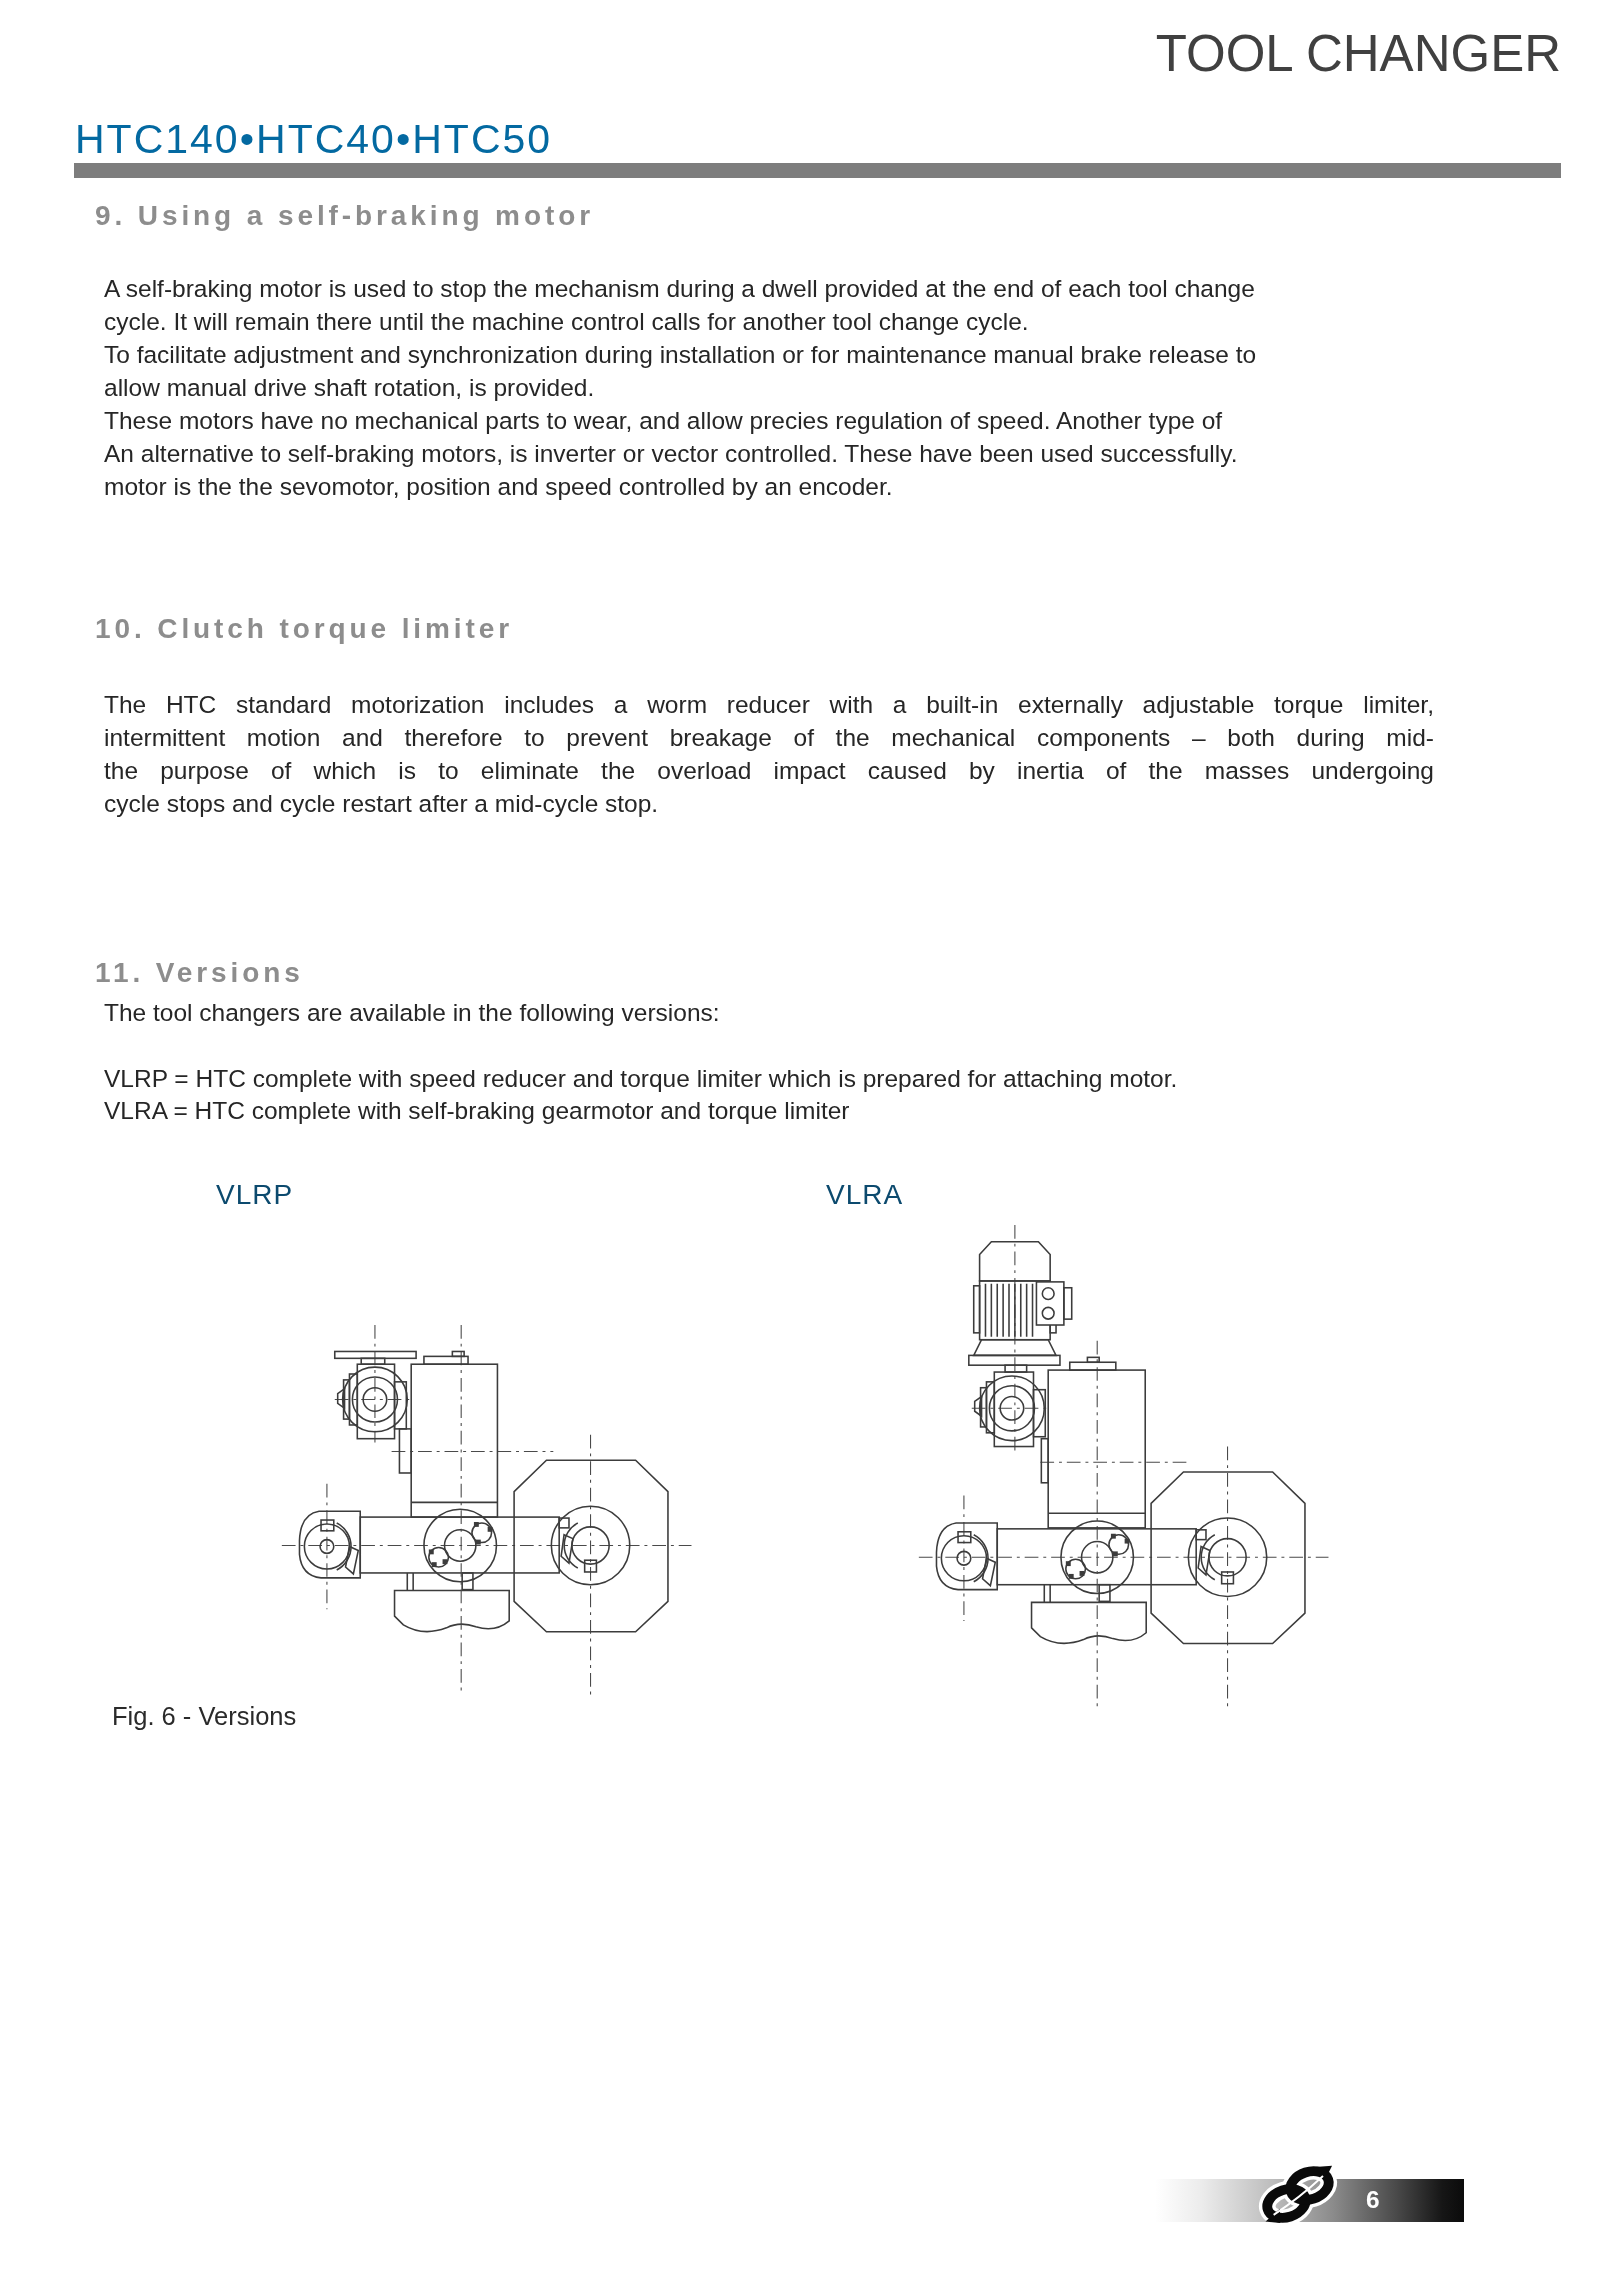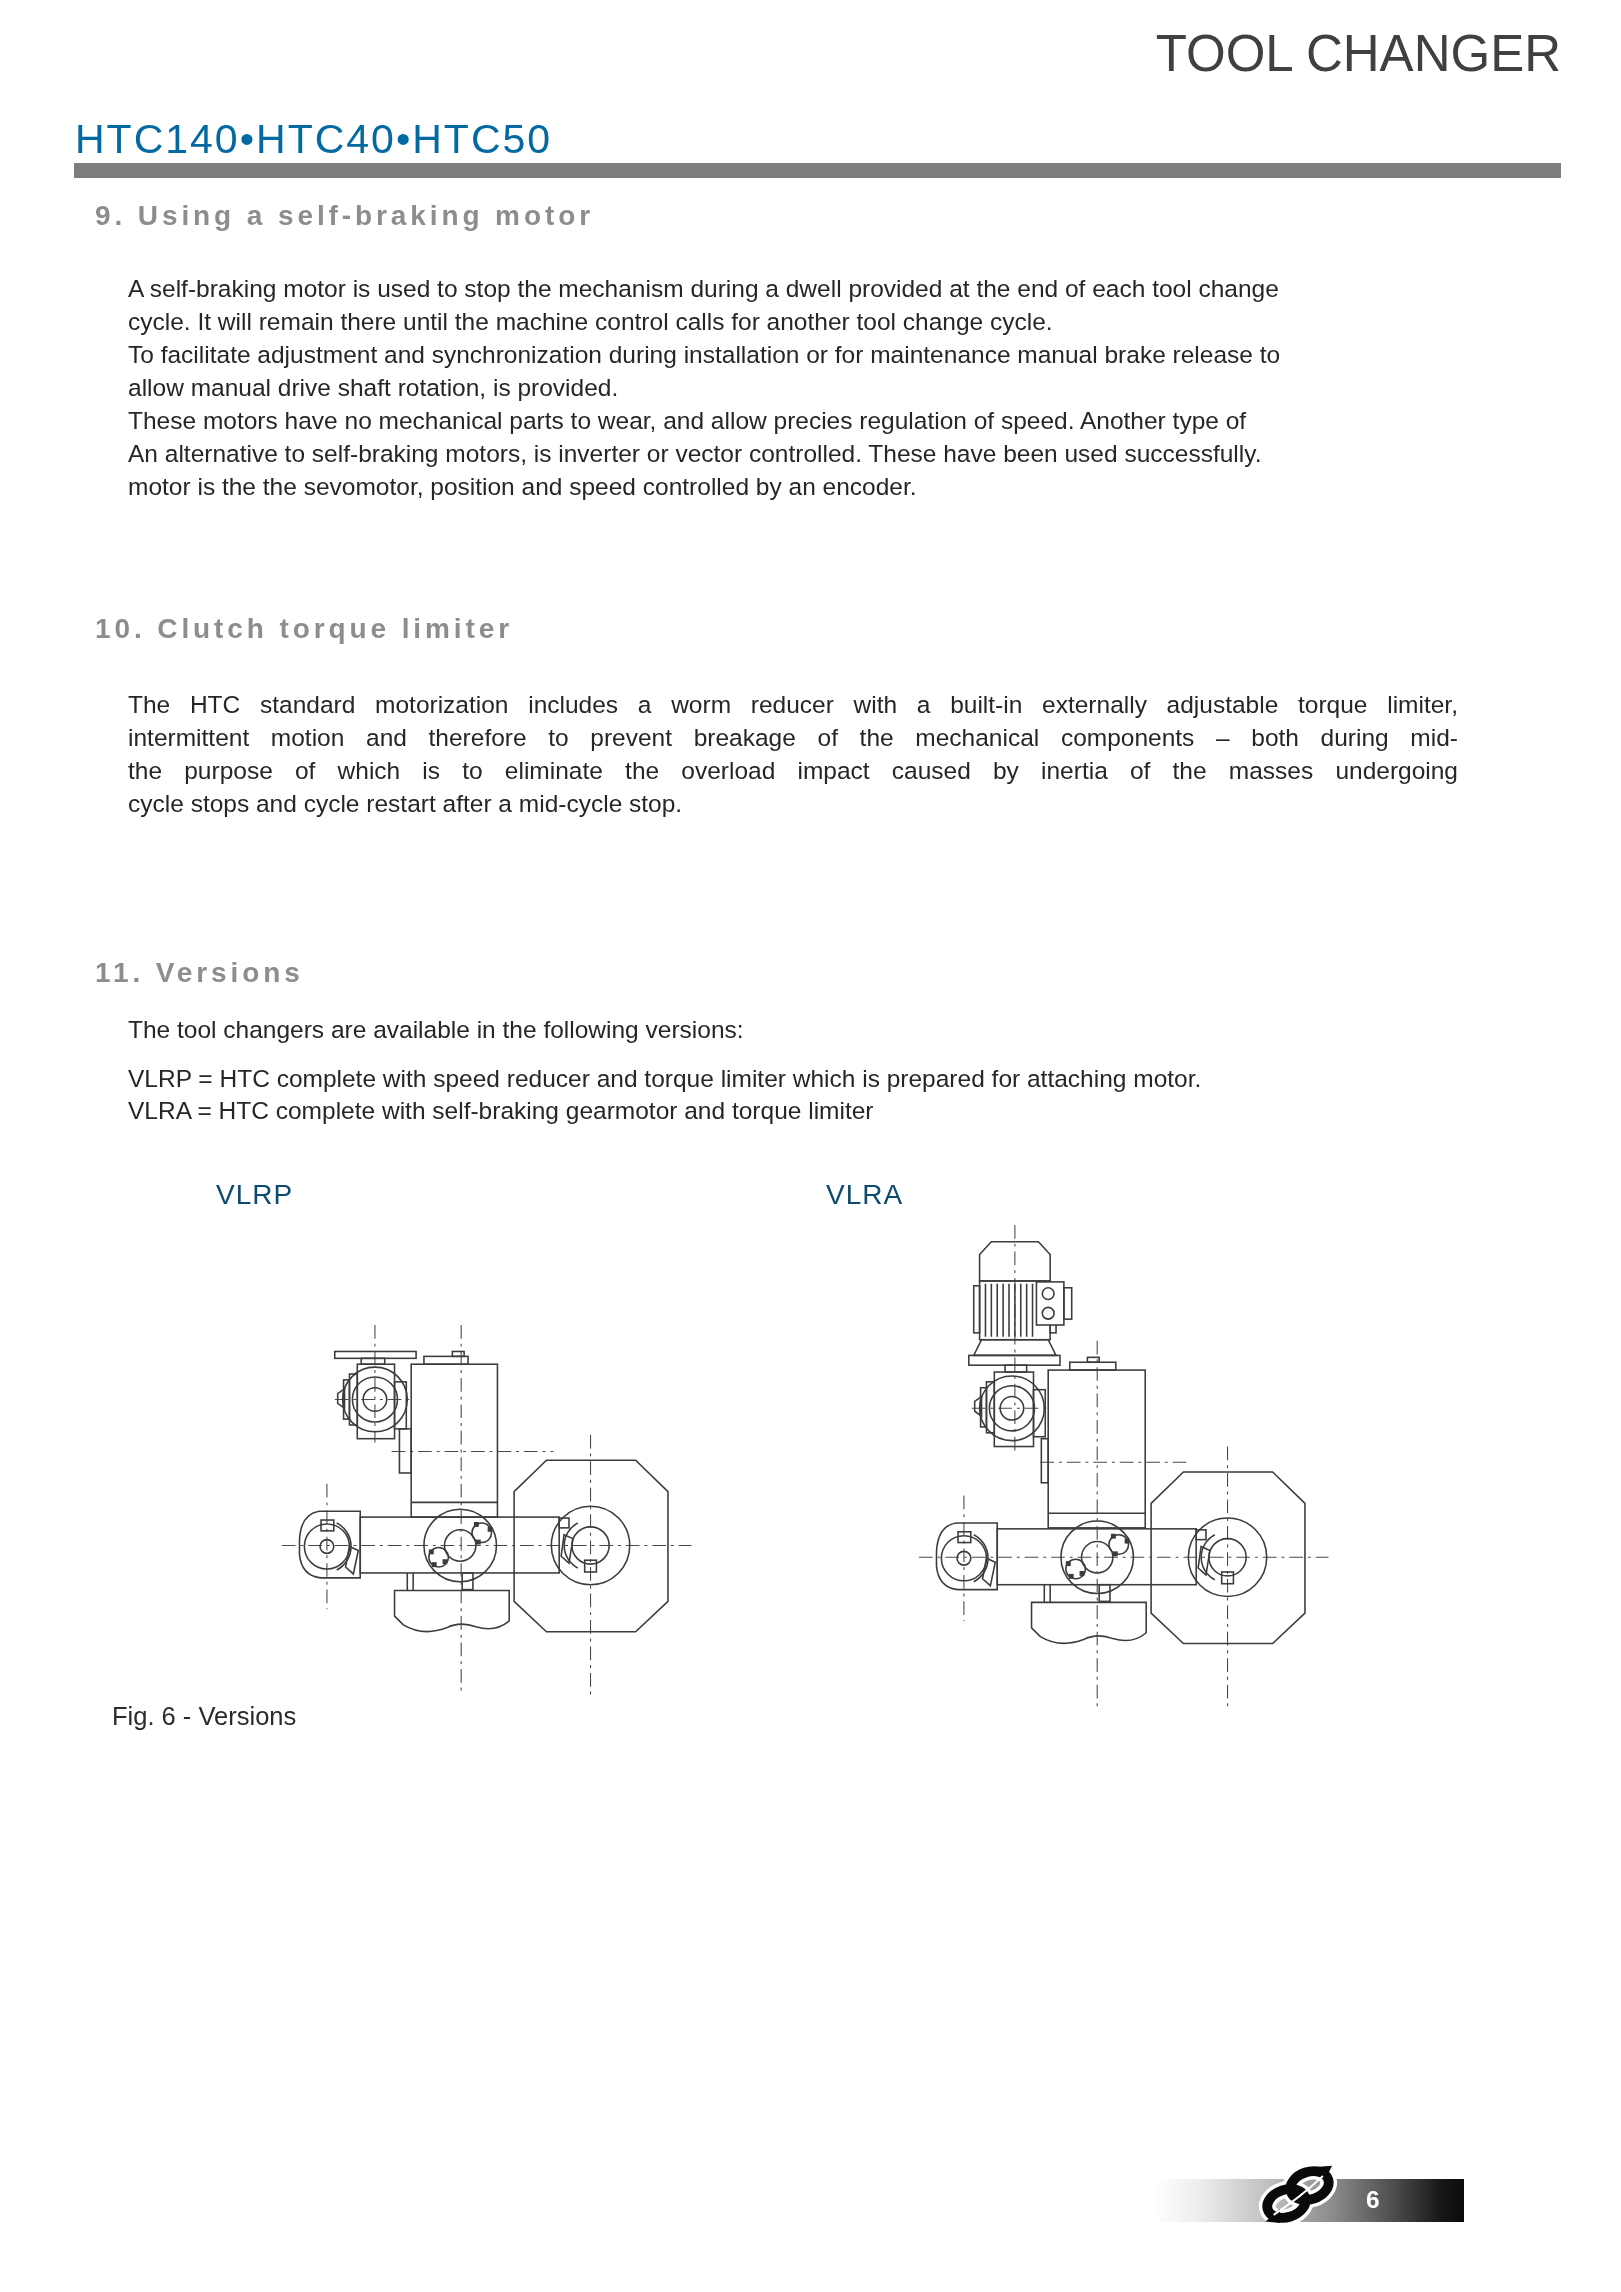--- a/index.html
+++ b/index.html
@@ -35,29 +35,29 @@
   }
   .sec-heading{
     position:absolute;left:95px;
     font-size:28px;font-weight:700;letter-spacing:3.9px;
     color:var(--heading-gray);white-space:nowrap;
   }
   #h9{top:200px;}
   #h10{top:613px;}
   #h11{top:957px;}
   .body-text{
-    position:absolute;left:128px;
+    position:absolute;left:104px;
     font-size:24.5px;line-height:33px;
     color:var(--text-color);
   }
   #p9{top:272px;width:1343px;}
   #p10{top:688px;width:1330px;}
   .jlines div{text-align:justify;text-align-last:justify;}
   .jlines div:last-child{text-align-last:left;}
-  #p11-intro{top:996px;width:1343px;margin-top:17px;}
+  #p11-intro{top:996px;width:1343px;}
   #p11-versions{top:1063px;width:1353px;line-height:32px;}
   .fig-label{
     position:absolute;top:1179px;
     font-size:28px;color:#0c4a6e;letter-spacing:1px;
   }
   #lbl-vlrp{left:216px;}
   #lbl-vlra{left:826px;}
   .fig-caption{
     position:absolute;left:112px;top:1702px;
     font-size:25.5px;color:#2a2a2a;

